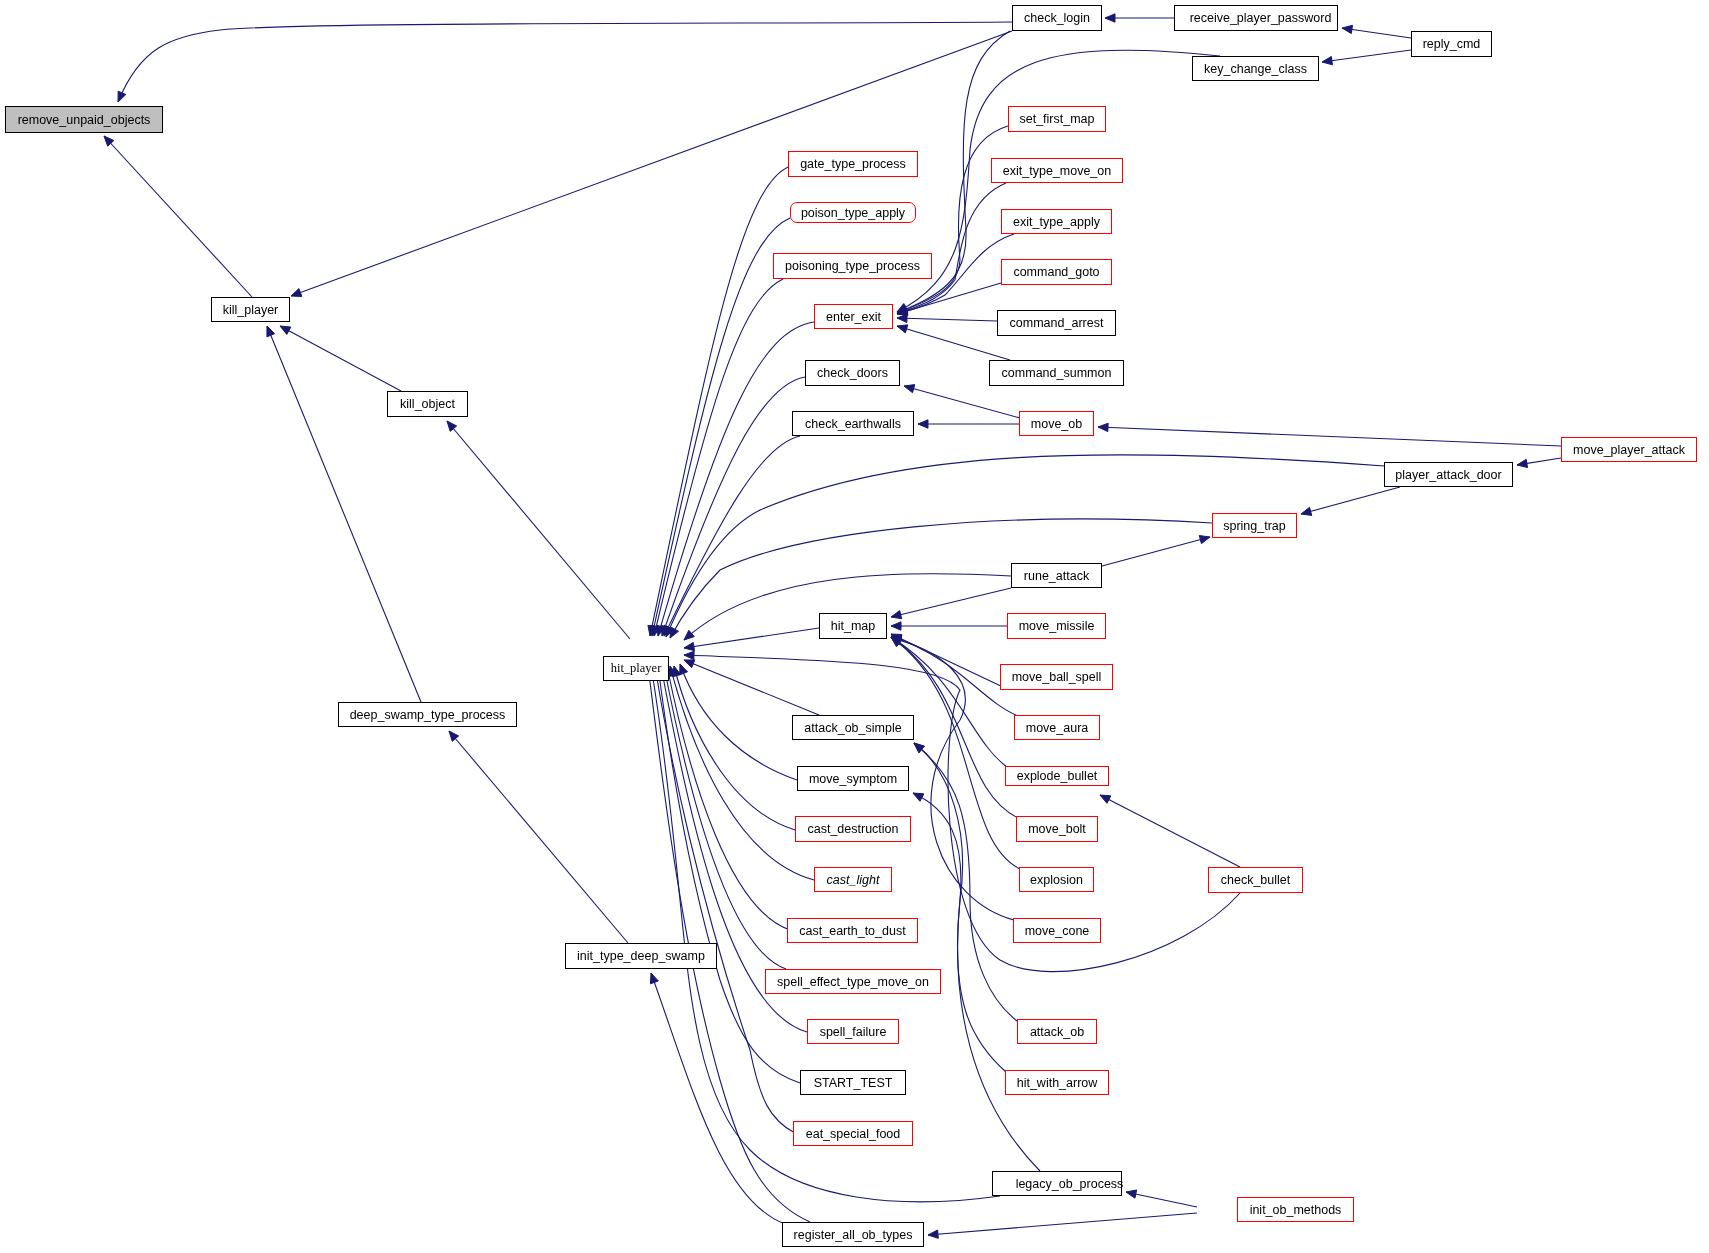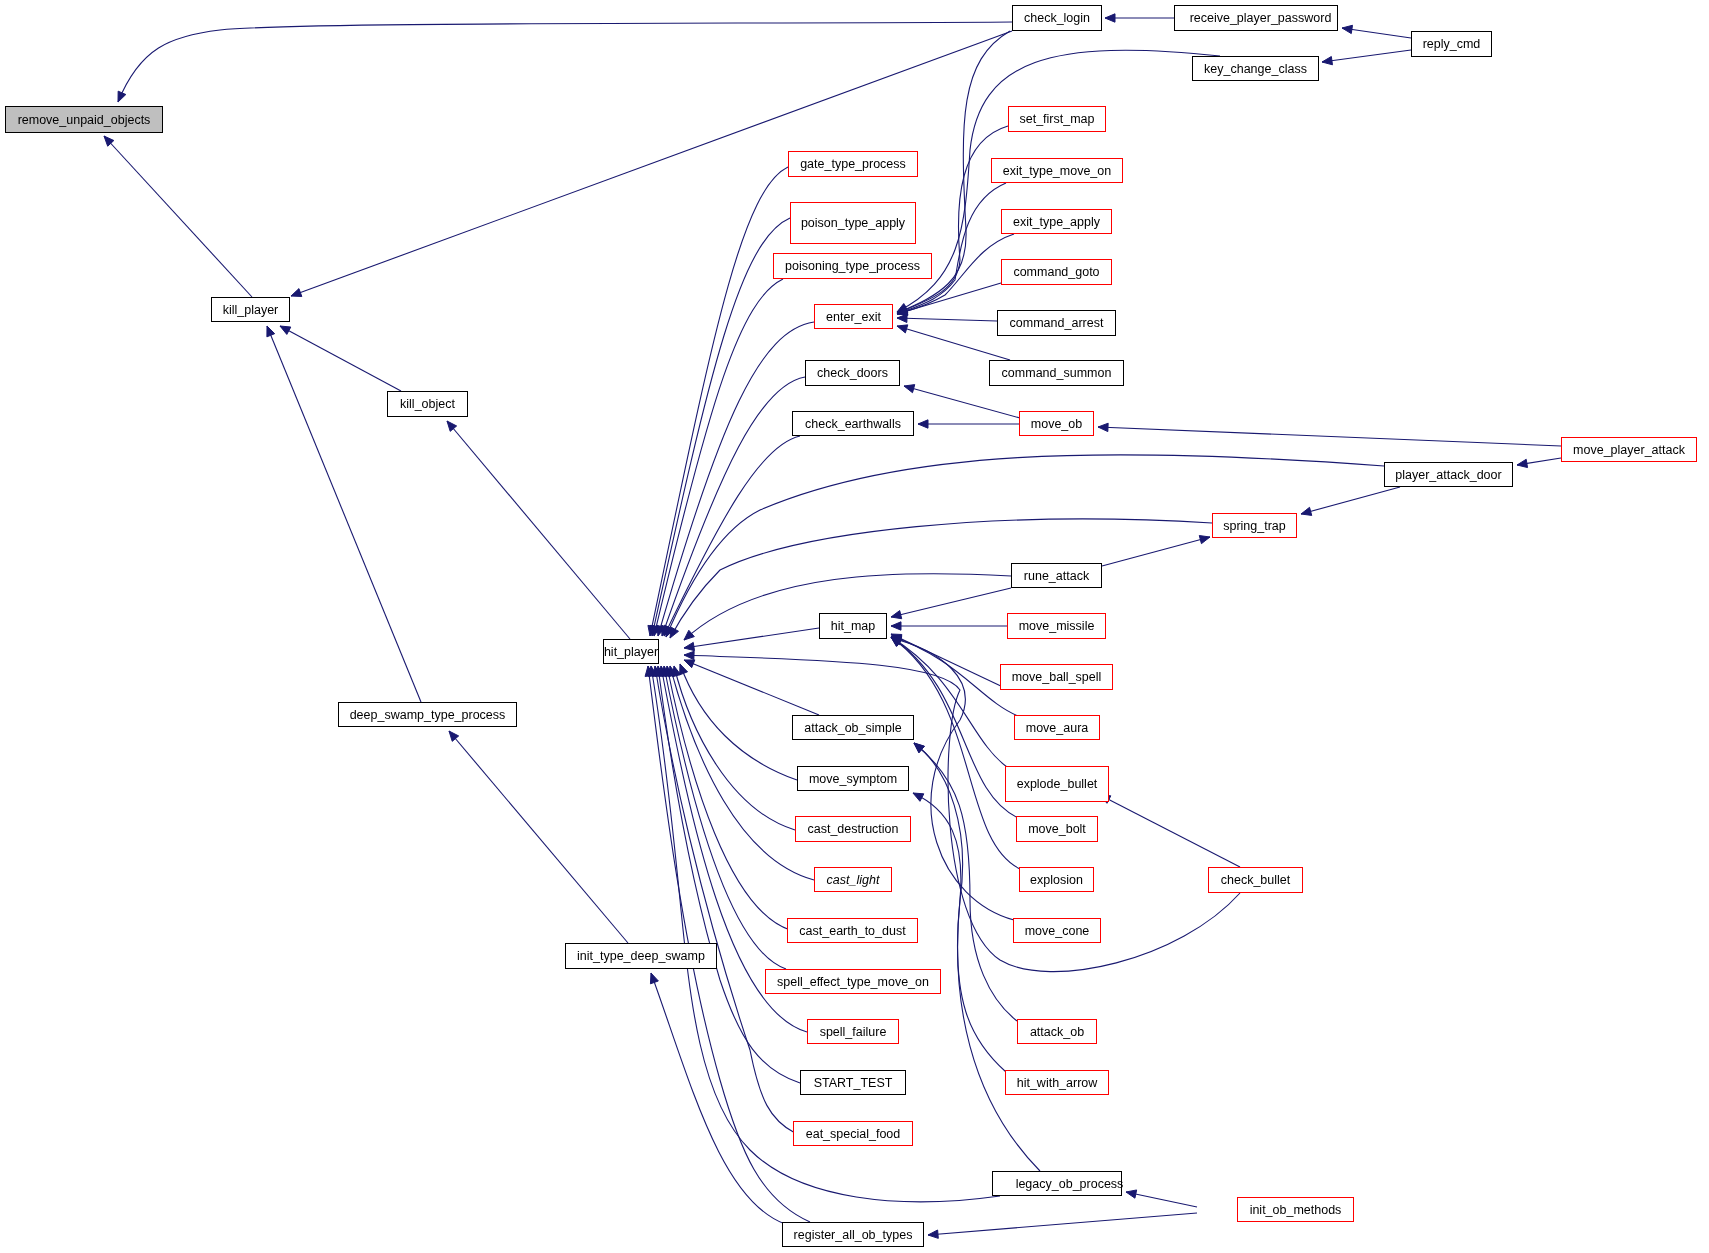--- a/index.html
+++ b/index.html
@@ -269,21 +269,21 @@
     </div>
     <div class="node" style="left: 387px; top: 391px; width: 81px; height: 26px;">
       <span>kill_object</span>
     </div>
     <div class="node" style="left: 338px; top: 702px; width: 179px; height: 25px;">
       <span>deep_swamp_type_process</span>
     </div>
     <div class="node" style="left: 565px; top: 943px; width: 152px; height: 26px;">
       <span>init_type_deep_swamp</span>
     </div>
-    <div class="node" style="left: 603px; top: 639px; width: 56px; height: 25px;">
+    <div class="node" style="left: 603px; top: 656px; width: 66px; height: 25px; font-family: Liberation Serif, serif;">
       <span>hit_player</span>
     </div>
     <div class="node" style="left: 1012px; top: 5px; width: 90px; height: 26px;">
       <span>check_login</span>
     </div>
     <div class="node" style="left: 1174px; top: 5px; width: 164px; height: 26px; padding-left: 9px;">
       <span>receive_player_password</span>
     </div>
     <div class="node" style="left: 1411px; top: 31px; width: 81px; height: 26px;">
       <span>reply_cmd</span>
@@ -293,21 +293,21 @@
     </div>
     <div class="node red" style="left: 1008px; top: 106px; width: 98px; height: 26px;">
       <span>set_first_map</span>
     </div>
     <div class="node red" style="left: 788px; top: 151px; width: 130px; height: 26px;">
       <span>gate_type_process</span>
     </div>
     <div class="node red" style="left: 991px; top: 158px; width: 132px; height: 25px;">
       <span>exit_type_move_on</span>
     </div>
-    <div class="node red" style="left: 790px; top: 202px; width: 126px; height: 42px;">
+    <div class="node red" style="left: 790px; top: 202px; width: 126px; height: 21px; border-radius: 7px;">
       <span>poison_type_apply</span>
     </div>
     <div class="node red" style="left: 1001px; top: 209px; width: 111px; height: 25px;">
       <span>exit_type_apply</span>
     </div>
     <div class="node red" style="left: 773px; top: 253px; width: 159px; height: 26px;">
       <span>poisoning_type_process</span>
     </div>
     <div class="node red" style="left: 1001px; top: 259px; width: 111px; height: 26px;">
       <span>command_goto</span>
@@ -353,21 +353,21 @@
     </div>
     <div class="node" style="left: 792px; top: 715px; width: 122px; height: 25px;">
       <span>attack_ob_simple</span>
     </div>
     <div class="node red" style="left: 1014px; top: 715px; width: 86px; height: 25px;">
       <span>move_aura</span>
     </div>
     <div class="node" style="left: 797px; top: 766px; width: 112px; height: 25px;">
       <span>move_symptom</span>
     </div>
-    <div class="node red" style="left: 1005px; top: 766px; width: 104px; height: 36px;">
+    <div class="node red" style="left: 1005px; top: 766px; width: 104px; height: 20px;">
       <span>explode_bullet</span>
     </div>
     <div class="node red" style="left: 795px; top: 816px; width: 116px; height: 26px;">
       <span>cast_destruction</span>
     </div>
     <div class="node red" style="left: 1016px; top: 816px; width: 82px; height: 26px;">
       <span>move_bolt</span>
     </div>
     <div class="node red" style="left: 814px; top: 867px; width: 78px; height: 25px; font-style: italic;">
       <span>cast_light</span>

